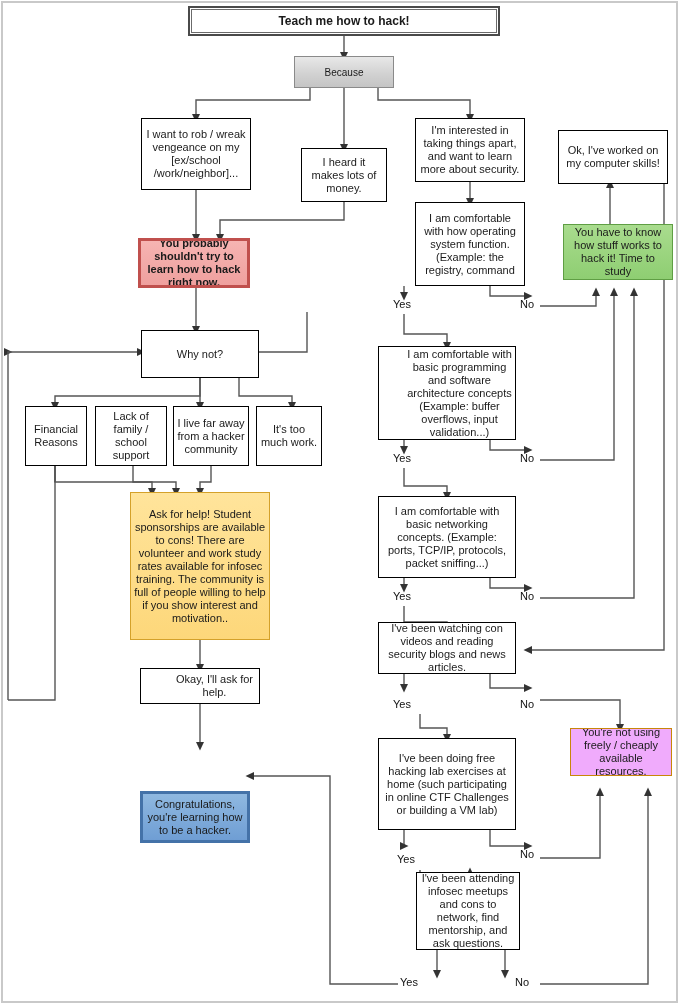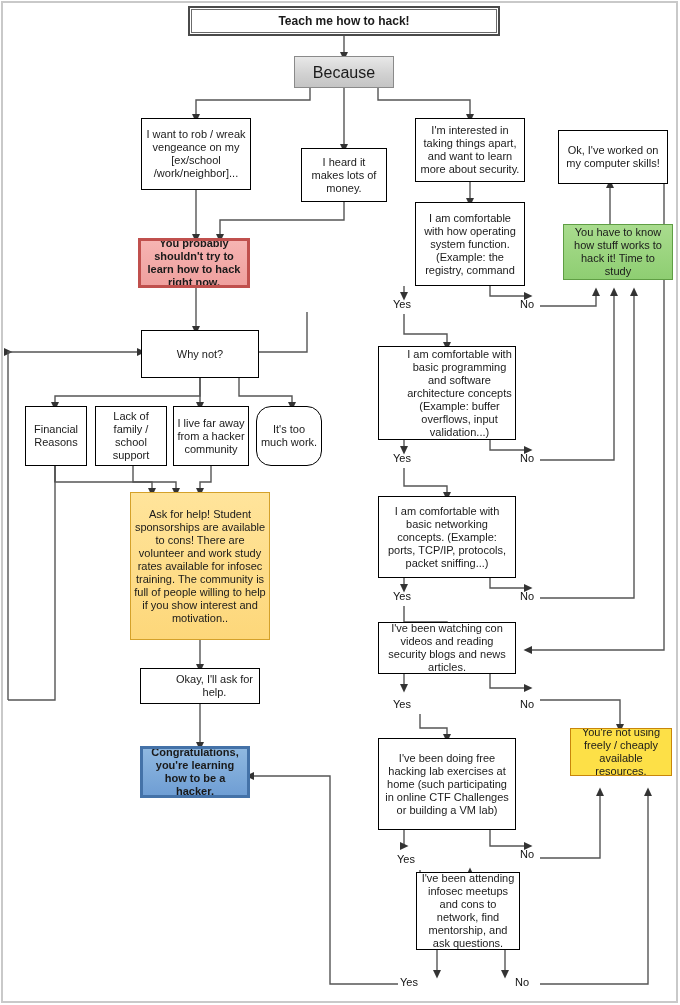--- a/index.html
+++ b/index.html
@@ -5,29 +5,29 @@
   html,body{margin:0;padding:0;background:#ffffff;}
   body{font-family:"Liberation Sans","DejaVu Sans",sans-serif;}
   #canvas{position:relative;width:680px;height:1005px;background:#fff;overflow:hidden;}
   #wires{position:absolute;left:0;top:0;width:680px;height:1005px;pointer-events:none;}
   .node{position:absolute;box-sizing:border-box;border:1px solid #000;background:#fff;
         display:flex;align-items:center;justify-content:center;text-align:center;
         font-size:11px;line-height:13px;color:#1a1a1a;padding:2px 3px;overflow:hidden;z-index:3;}
   .node span{display:block;width:100%;}
   .title{border:2px solid #4a4a4a;font-weight:bold;font-size:12px;
          box-shadow:inset 0 0 0 1px #fff, inset 0 0 0 2px #6b6b6b;}
-  .because{border:1px solid #8a8a8a;font-size:16px;
+  .because{border:1px solid #8a8a8a;font-size:10px;
            background:linear-gradient(180deg,#e8e8e8 0%,#d2d2d2 55%,#c4c4c4 100%);}
   .red{background:linear-gradient(180deg,#f6b4b2 0%,#efa09e 100%);border:3px solid #c0504d;
        font-weight:bold;color:#1a1a1a;}
   .green{background:linear-gradient(180deg,#a9dc8e 0%,#8ece72 100%);border:1px solid #5f9e44;}
   .yellow{background:linear-gradient(180deg,#ffe49b 0%,#fdd77a 100%);border:1px solid #d4a12a;}
-  .orange{background:#fde047;border:1px solid #c8860a;}
+  .orange{background:#f0abfc;border:1px solid #c8860a;}
   .blue{background:linear-gradient(180deg,#8fb8e0 0%,#6f9ed4 100%);border:3px solid #4472a8;
-        font-weight:bold;}
+        font-weight:normal;margin-top:45px;}
   .lbl{position:absolute;font-size:11px;color:#111;z-index:4;}
   .pageborder{position:absolute;left:1px;top:1px;width:677px;height:1002px;
               border:2px solid #c9c9c9;box-sizing:border-box;z-index:1;}
 </style>
 </head>
 <body>
 
 <div id="canvas">
 
   <div class="pageborder"></div>
@@ -172,21 +172,21 @@
   </div>
 
   <div class="node" style="left:95px;top:406px;width:72px;height:60px;">
     <span>Lack of family / school support</span>
   </div>
 
   <div class="node" style="left:173px;top:406px;width:76px;height:60px;">
     <span>I live far away from a hacker community</span>
   </div>
 
-  <div class="node" style="left:256px;top:406px;width:66px;height:60px;border-radius:15px;">
+  <div class="node" style="left:256px;top:406px;width:66px;height:60px;">
     <span>It's too much work.</span>
   </div>
 
   <div class="node" style="left:378px;top:346px;width:138px;height:94px;padding-left:28px;">
     <span>I am comfortable with basic programming and software architecture concepts (Example: buffer overflows, input validation...)</span>
   </div>
 
   <div class="node yellow" style="left:130px;top:492px;width:140px;height:148px;">
     <span>Ask for help! Student sponsorships are available to cons! There are volunteer and work study rates available for infosec training. The community is full of people willing to help if you show interest and motivation..</span>
   </div>

